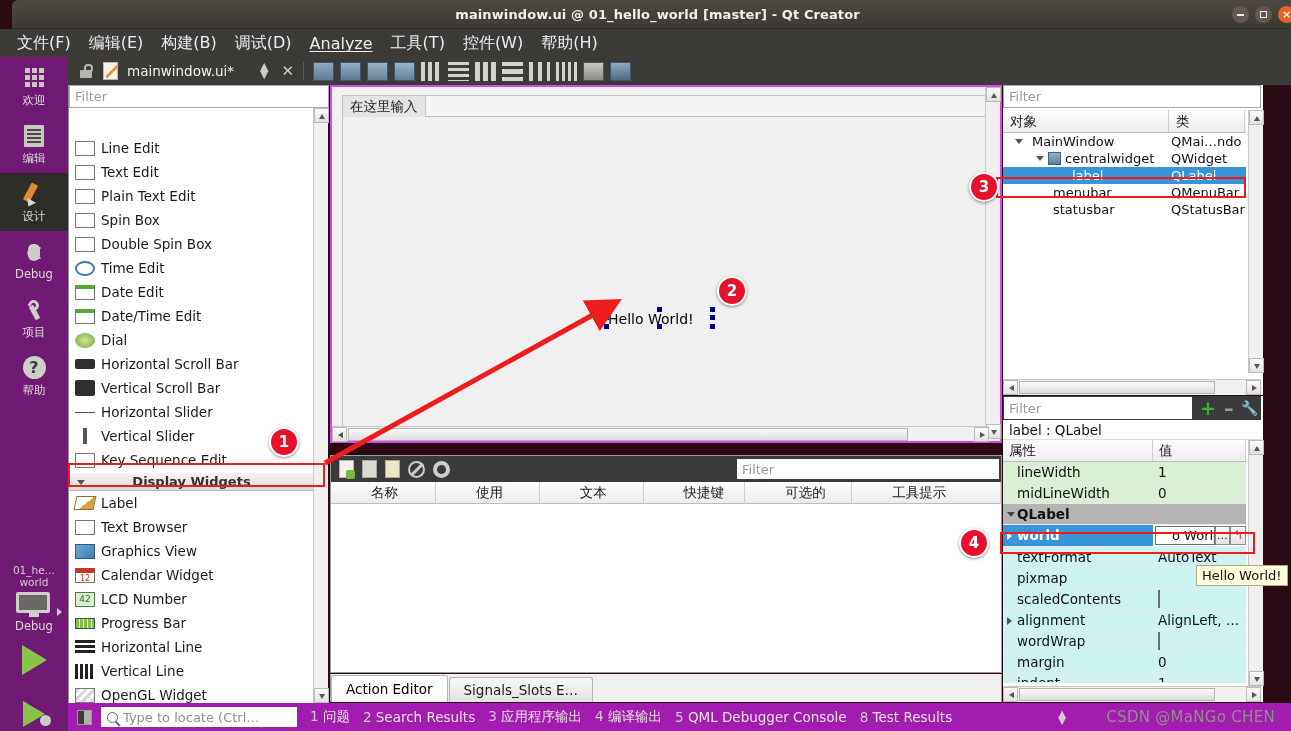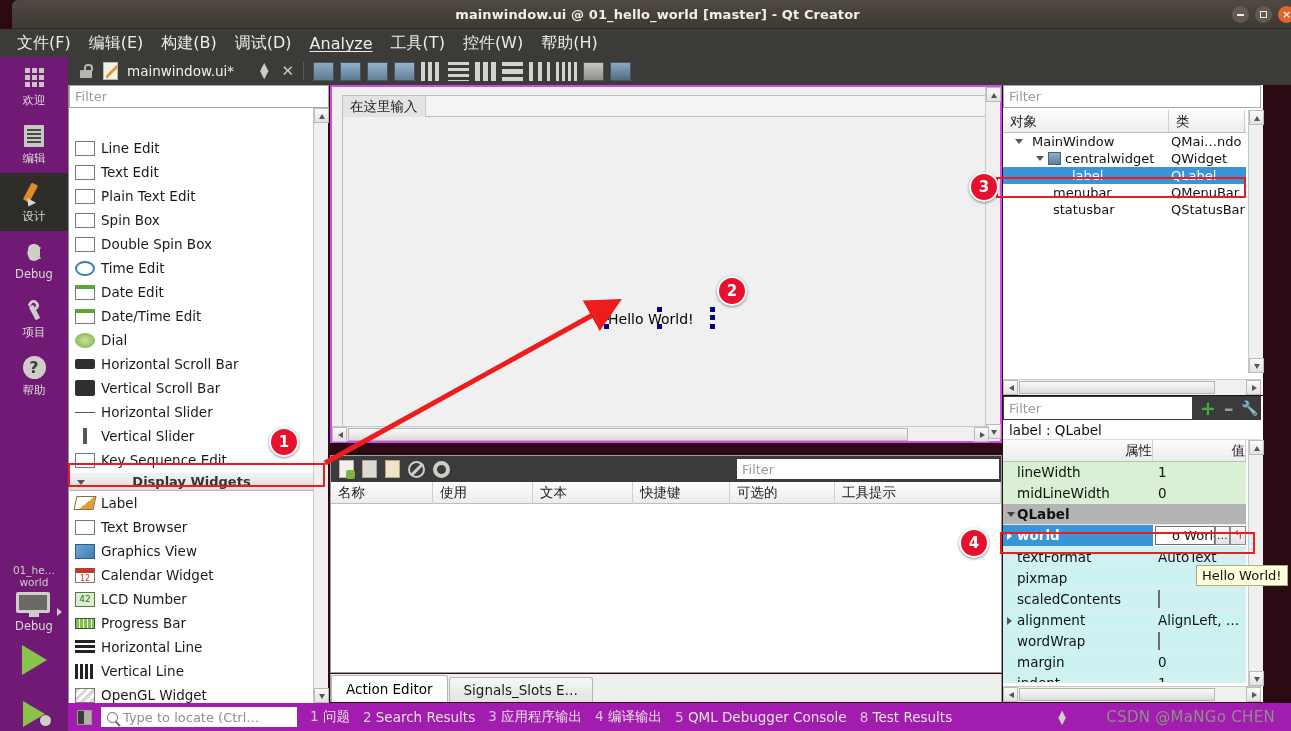--- a/index.html
+++ b/index.html
@@ -140,21 +140,21 @@
   
   .actionpanel { left:330px; top:455px; width:672px; height:218px; background:#fff;
                  border:1px solid #9b9b9b;}
   .ae-toolbar { position:absolute; left:0; top:0; width:670px; height:26px; background:#3b3b3b;
                 display:flex; align-items:center; gap:8px; padding-left:8px;}
   .ae-filter { position:absolute; right:2px; top:3px; width:262px; height:20px; background:#fff;
                display:flex; align-items:center; padding-left:5px; color:#9a9a9a; font-size:13px;}
   .ae-head { position:absolute; left:0; top:26px; width:670px; height:22px;
              background:linear-gradient(#fdfdfd,#ececec); border-bottom:1px solid #bdbdbd; display:flex;}
   .ae-th { height:22px; line-height:21px; font-size:13.5px; color:#1a1a1a; padding-left:7px;
-           border-right:1px solid #cfcfcf;}
+           border-right:1px solid #cfcfcf;margin-left:33px;}
   .ae-body{position:absolute; left:0; top:48px; width:670px; height:168px; background:#fff;}
 
   
   .aetabs { position:absolute; left:330px; top:674px; width:672px; height:28px; background:#efefef;
             border-left:1px solid #9b9b9b; border-right:1px solid #9b9b9b; display:flex; align-items:flex-end;}
   .aetab { height:25px; line-height:24px; padding:0 14px; font-size:13.5px; color:#1a1a1a;
            background:linear-gradient(#f7f7f7,#e2e2e2); border:1px solid #b5b5b5; border-bottom:none;
            margin-right:1px; border-radius:3px 3px 0 0;}
   .aetab.active { background:#fff; color:#000; height:27px; line-height:26px;}
 
@@ -175,21 +175,21 @@
   .sb-rt::after{content:"";position:absolute;left:5px;top:4px;width:0;height:0;border-top:3.5px solid transparent;border-bottom:3.5px solid transparent;border-left:5px solid #555;}
 
   
   .propeditor { left:1003px; top:396px; width:260px; height:306px; background:#fff;}
   .pe-toolrow{position:absolute;left:0;top:0;width:258px;height:24px;background:#3b3b3b;display:flex;align-items:center;}
   .pe-filter{width:188px;height:22px;background:#fff;display:flex;align-items:center;padding-left:5px;color:#9a9a9a;font-size:13px;margin:1px 0 1px 1px;}
   .pe-obj{position:absolute;left:0;top:24px;width:258px;height:20px;background:#fff;
           font-size:13.5px;color:#111;line-height:20px;padding-left:6px;border-bottom:1px solid #ddd;}
   .pe-head{position:absolute;left:0;top:44px;width:243px;height:22px;background:linear-gradient(#fdfdfd,#ececec);
            border-bottom:1px solid #bdbdbd;display:flex;}
-  .pe-th{height:21px;line-height:21px;font-size:13.5px;color:#1a1a1a;padding-left:6px;border-right:1px solid #cfcfcf;text-align:right;}
+  .pe-th{height:21px;line-height:21px;font-size:13.5px;color:#1a1a1a;padding-left:6px;border-right:1px solid #cfcfcf;}
   .pe-body{position:absolute;left:0;top:66px;width:243px;height:224px;}
   .pe-row{height:21px;display:flex;font-size:13.5px;color:#111;border-bottom:1px solid #e8e8e8;}
   .pe-k{width:150px;padding-left:14px;line-height:20px;overflow:hidden;white-space:nowrap;}
   .pe-v{width:93px;padding-left:5px;line-height:20px;overflow:hidden;white-space:nowrap;}
   .pe-row.green{background:#d9f0d4;}
   .pe-row.green .pe-v{background:#d9f0d4;}
   .pe-row.group{background:#b4b4b4;font-weight:bold;}
   .pe-row.cyan{background:#ccf2f2;}
   .pe-row.sel .pe-k{background:#3a94d8;color:#fff;font-weight:bold;}
   .pe-vscroll{position:absolute;right:0;top:44px;width:15px;height:246px;background:#f0f0f0;border-left:1px solid #c9c9c9;}

